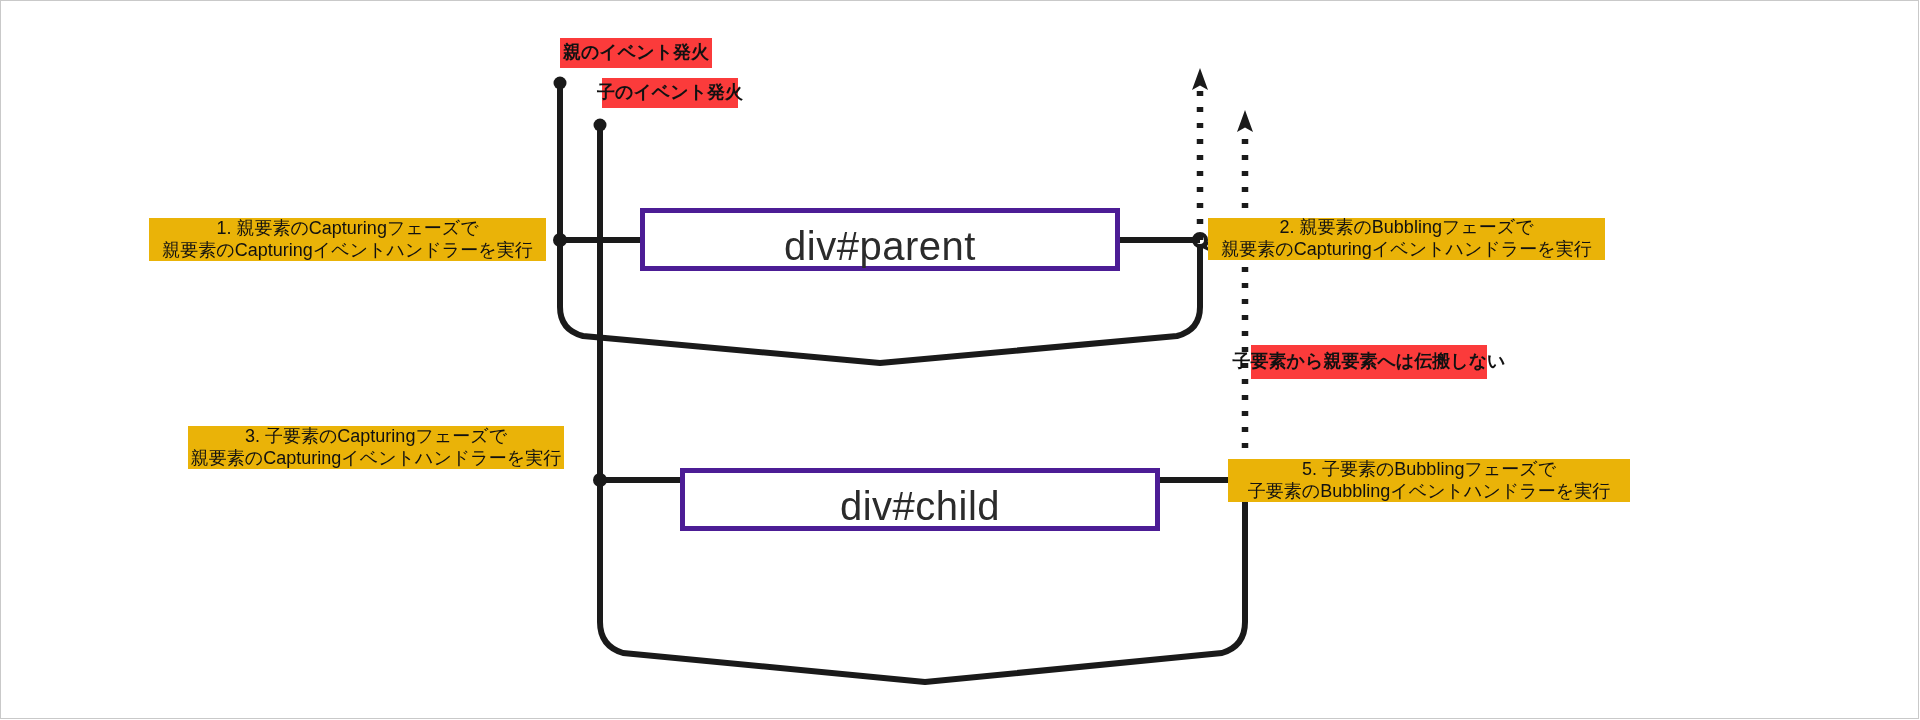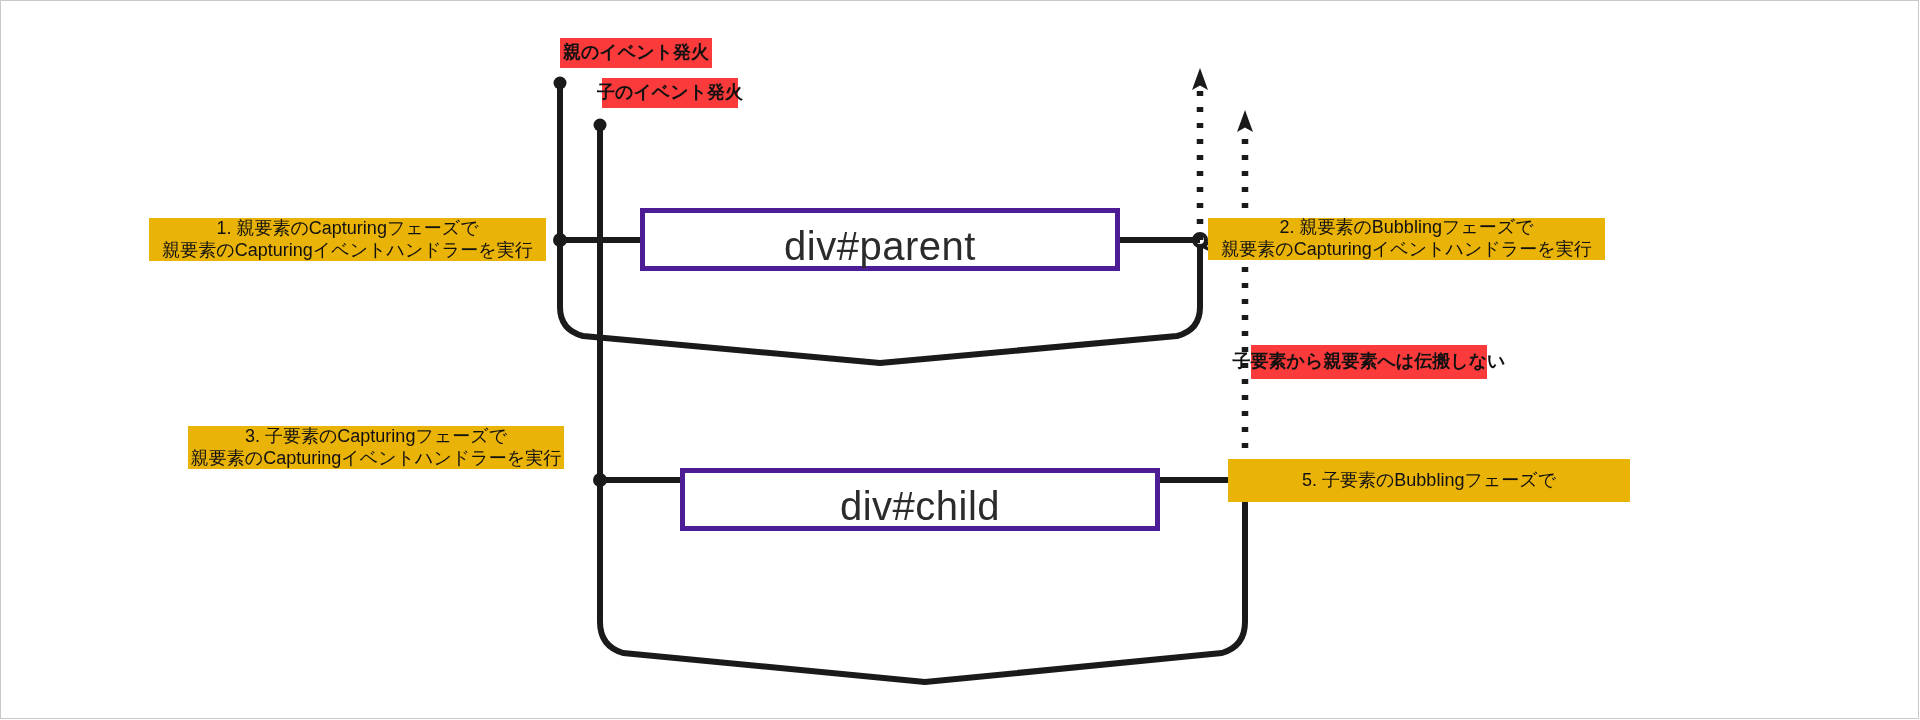--- a/index.html
+++ b/index.html
@@ -138,20 +138,21 @@
   </div>
 
   <div class="callout callout-yellow" style="left:188px; top:426px; width:376px; height:43px;">
     <span class="line">3. 子要素のCapturingフェーズで</span>
     <span class="line">親要素のCapturingイベントハンドラーを実行</span>
   </div>
 
 
   <div class="callout callout-yellow" style="left:1228px; top:459px; width:402px; height:43px;">
     <span class="line">5. 子要素のBubblingフェーズで</span>
+    <span class="line">子要素のBubblingイベントハンドラーを実行</span>
   </div>
 
   <div class="node-box" style="left:640px; top:208px; width:480px; height:63px;">
     <span class="node-label">div#parent</span>
   </div>
 
   <div class="node-box" style="left:680px; top:468px; width:480px; height:63px;">
     <span class="node-label">div#child</span>
   </div>
 

